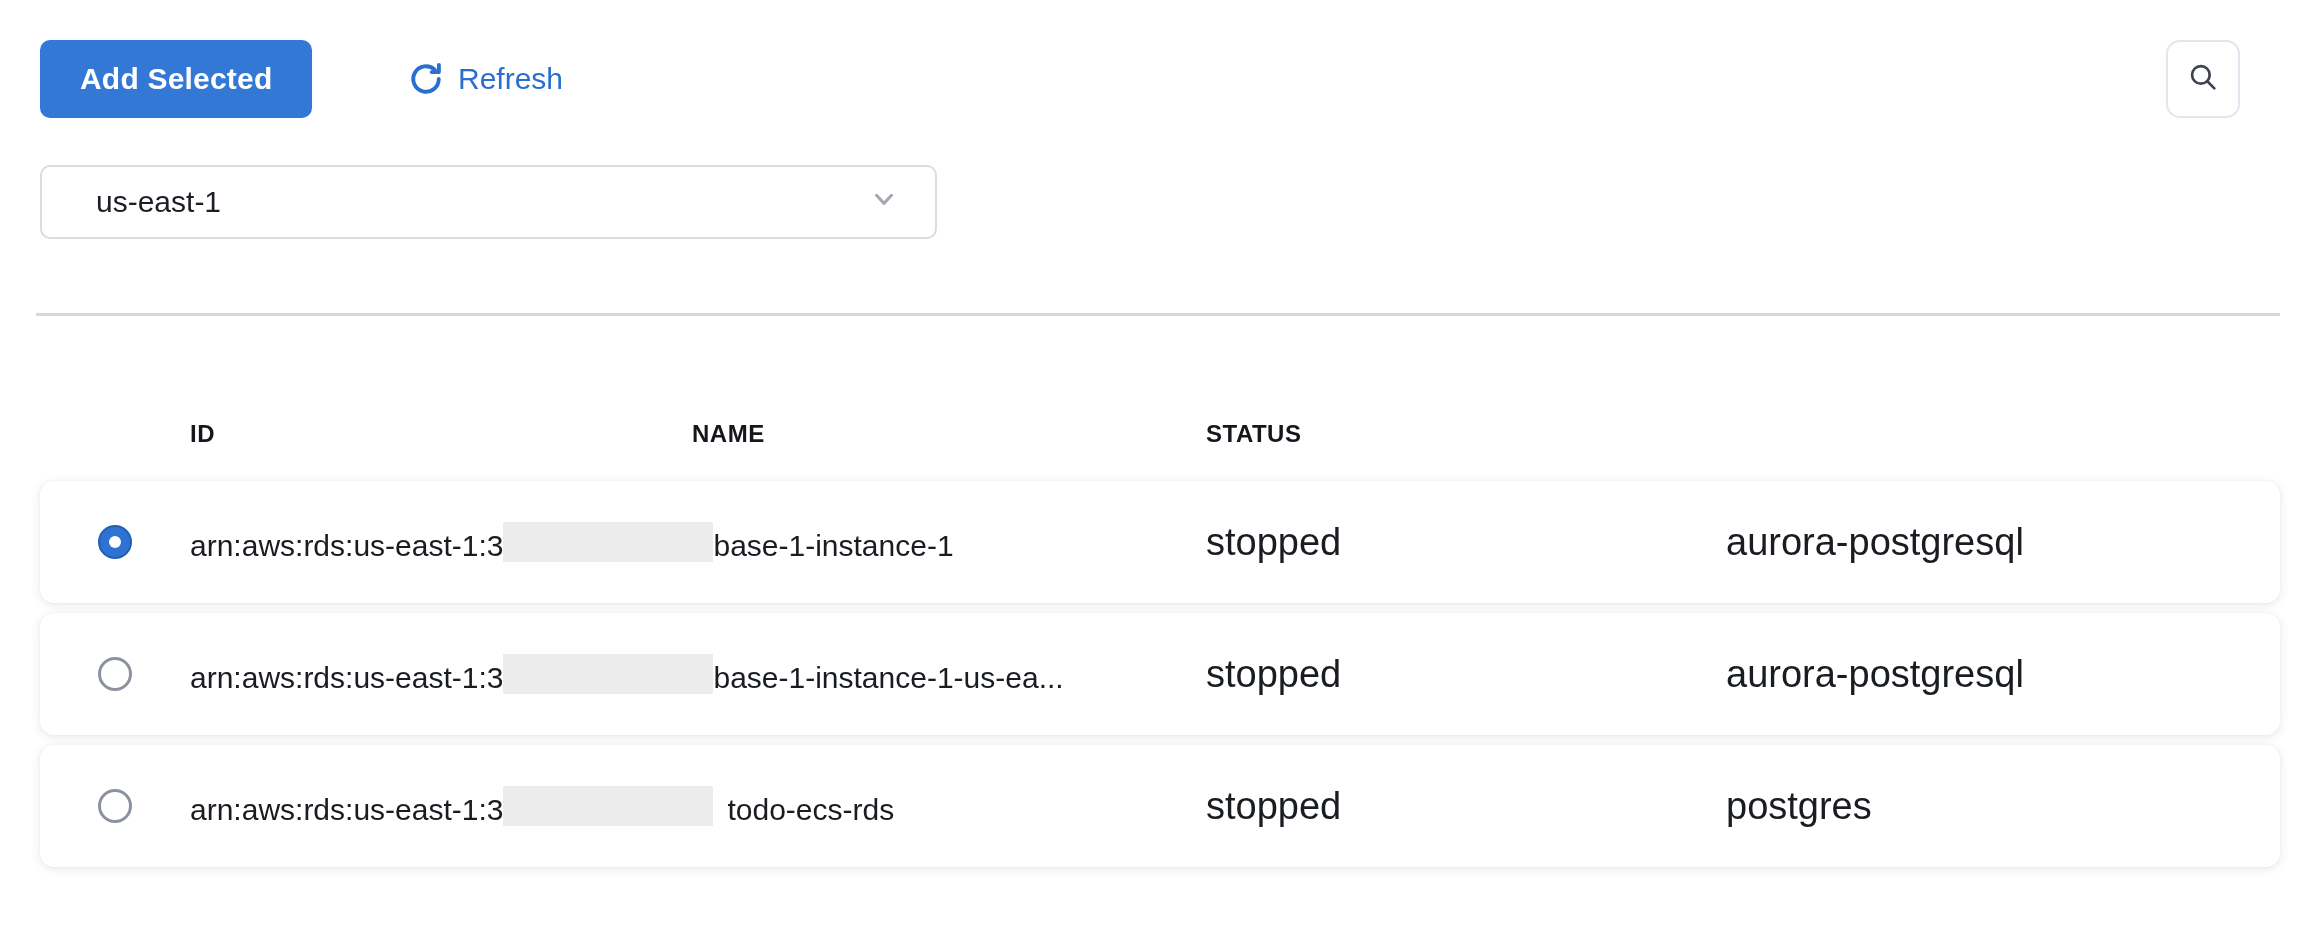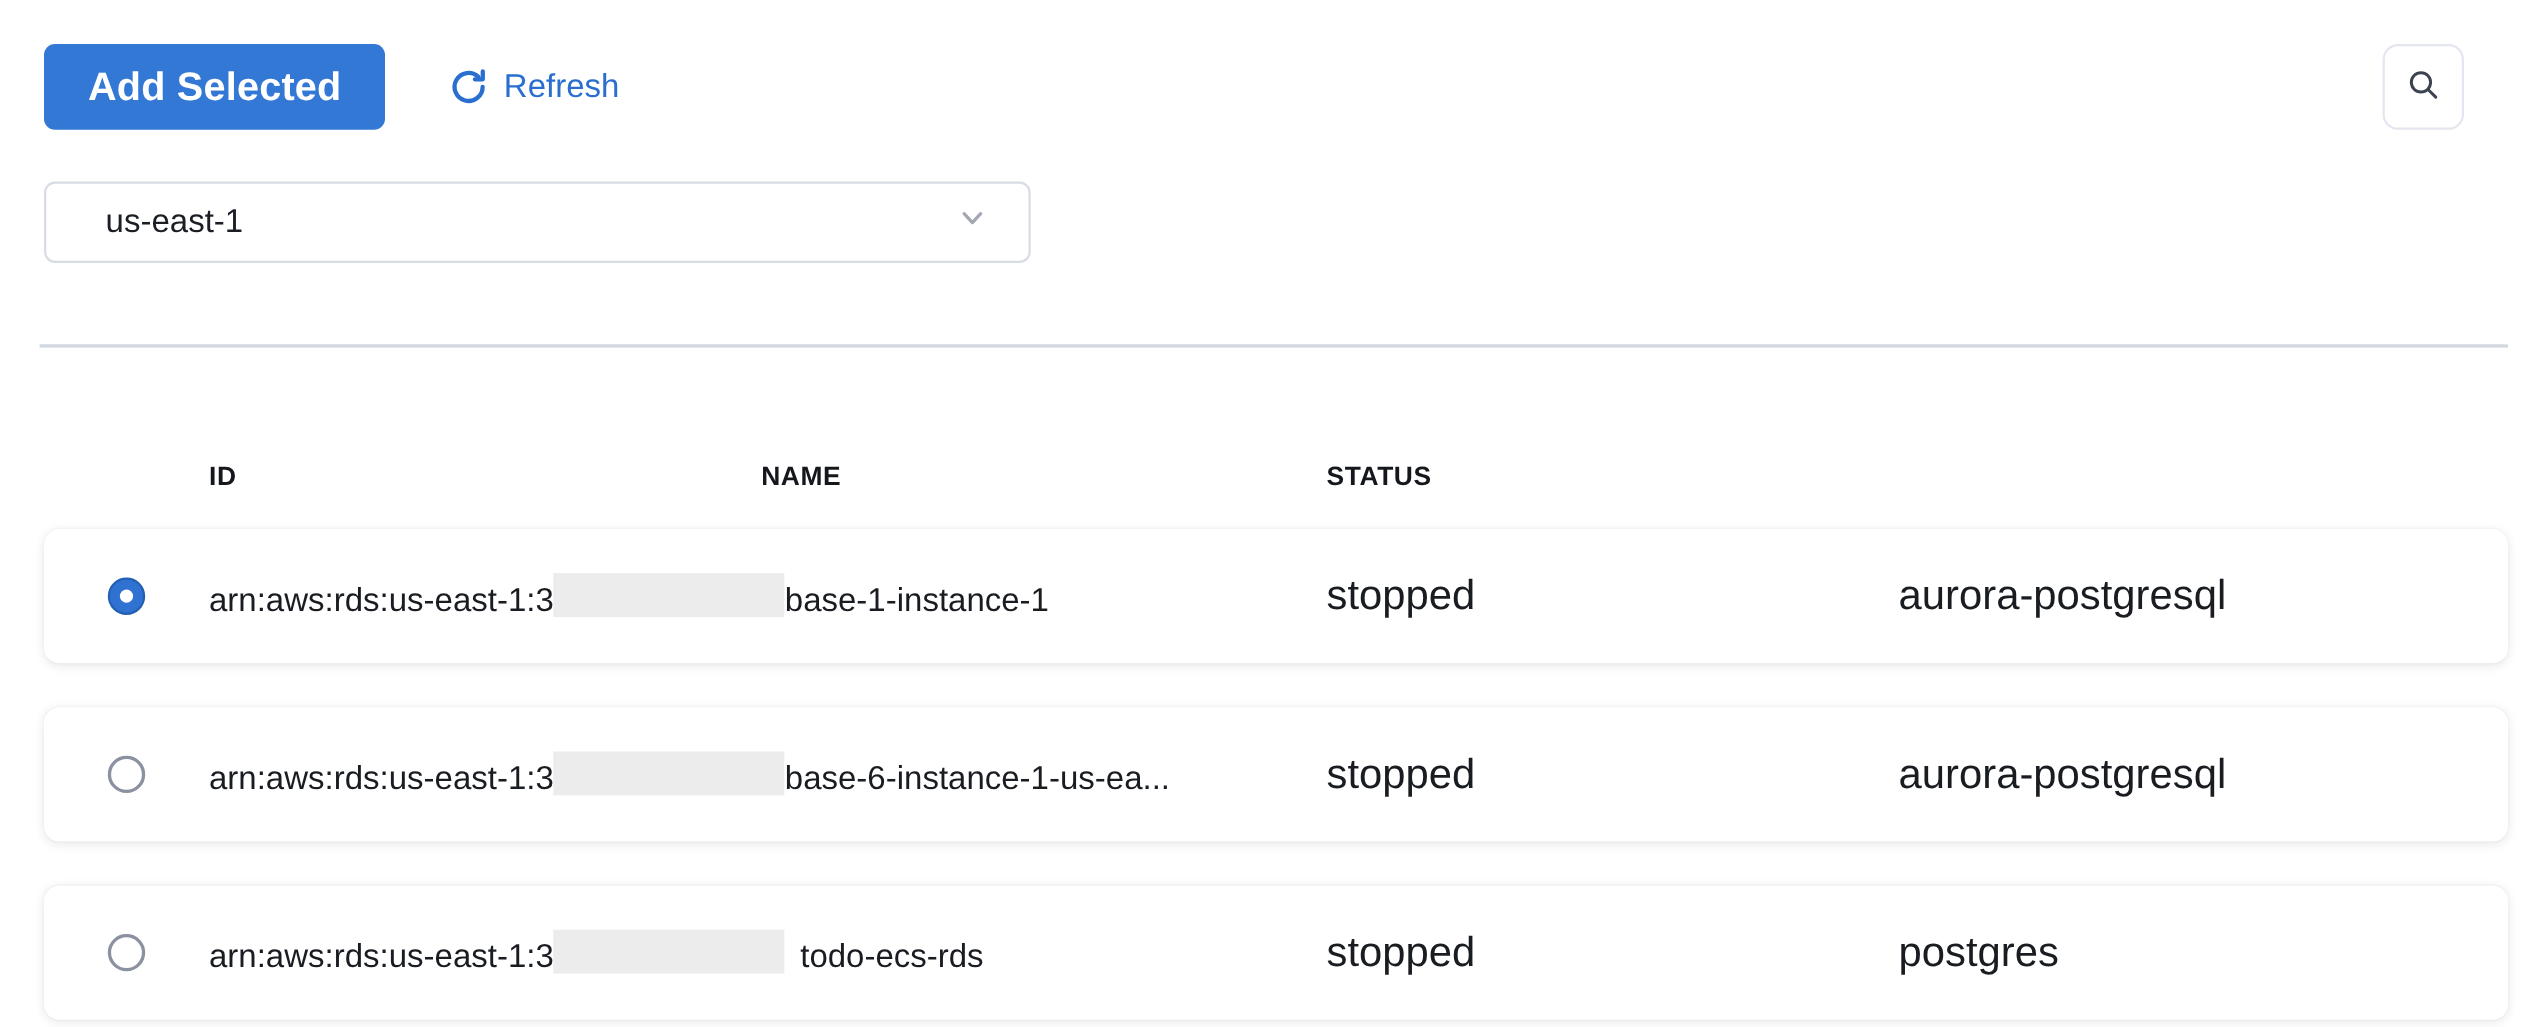--- a/index.html
+++ b/index.html
@@ -11,21 +11,21 @@
     background:#ffffff;
     overflow:hidden;
   }
 
   
   .toolbar { position:relative; margin:40px 40px 0 40px; height:78px; }
   .btn-primary {
     display:inline-flex; align-items:center; justify-content:center;
     height:78px; padding:1px 40px;
     background:#3478d6; color:#ffffff;
-    font-size:36px; font-weight:700; font-family:inherit;
+    font-size:30px; font-weight:700; font-family:inherit;
     border:none; border-radius:10px; cursor:pointer;
     letter-spacing:.2px;
   }
   .refresh-link {
     position:absolute; left:368px; top:0; height:78px;
     display:inline-flex; align-items:center; gap:14px;
     color:#2a6fd0; font-size:30px; font-weight:500;
     text-decoration:none; cursor:pointer;
   }
   .refresh-link svg { display:block; }
@@ -63,21 +63,21 @@
   .thead {
     margin:104px 40px 0 40px;
     display:grid;
     grid-template-columns:150px 502px 514px 520px 1fr;
     align-items:center;
   }
   .thead .th {
     font-size:24px; font-weight:700; color:#14171c;
     letter-spacing:.5px;
   }
-  .rows { margin:33px 40px 0 40px; display:flex; flex-direction:column; gap:40px; }
+  .rows { margin:33px 40px 0 40px; display:flex; flex-direction:column; gap:10px; }
   .row {
     width:2240px; height:122px;
     background:#ffffff;
     border-radius:14px;
     box-shadow:0 2px 10px rgba(25,30,50,0.10), 0 0 2px rgba(25,30,50,0.06);
     display:grid;
     grid-template-columns:150px 1016px 520px 1fr;
     align-items:center;
     cursor:pointer;
   }
@@ -158,21 +158,21 @@
       </div>
       <div class="id-cell"><span>arn:aws:rds:us-east-1:3</span><span class="redaction"></span><span>base-1-instance-1</span></div>
       <div class="status-cell">stopped</div>
       <div class="type-cell">aurora-postgresql</div>
     </div>
 
     <div class="row">
       <div class="radio-cell">
         <span class="radio off"></span>
       </div>
-      <div class="id-cell"><span>arn:aws:rds:us-east-1:3</span><span class="redaction"></span><span>base-6-instance-1-us-ea...</span></div>
+      <div class="id-cell"><span>arn:aws:rds:us-east-1:3</span><span class="redaction"></span><span>base-1-instance-1-us-ea...</span></div>
       <div class="status-cell">stopped</div>
       <div class="type-cell">aurora-postgresql</div>
     </div>
 
     <div class="row">
       <div class="radio-cell">
         <span class="radio off"></span>
       </div>
       <div class="id-cell"><span>arn:aws:rds:us-east-1:3</span><span class="redaction gap"></span><span>todo-ecs-rds</span></div>
       <div class="status-cell">stopped</div>

